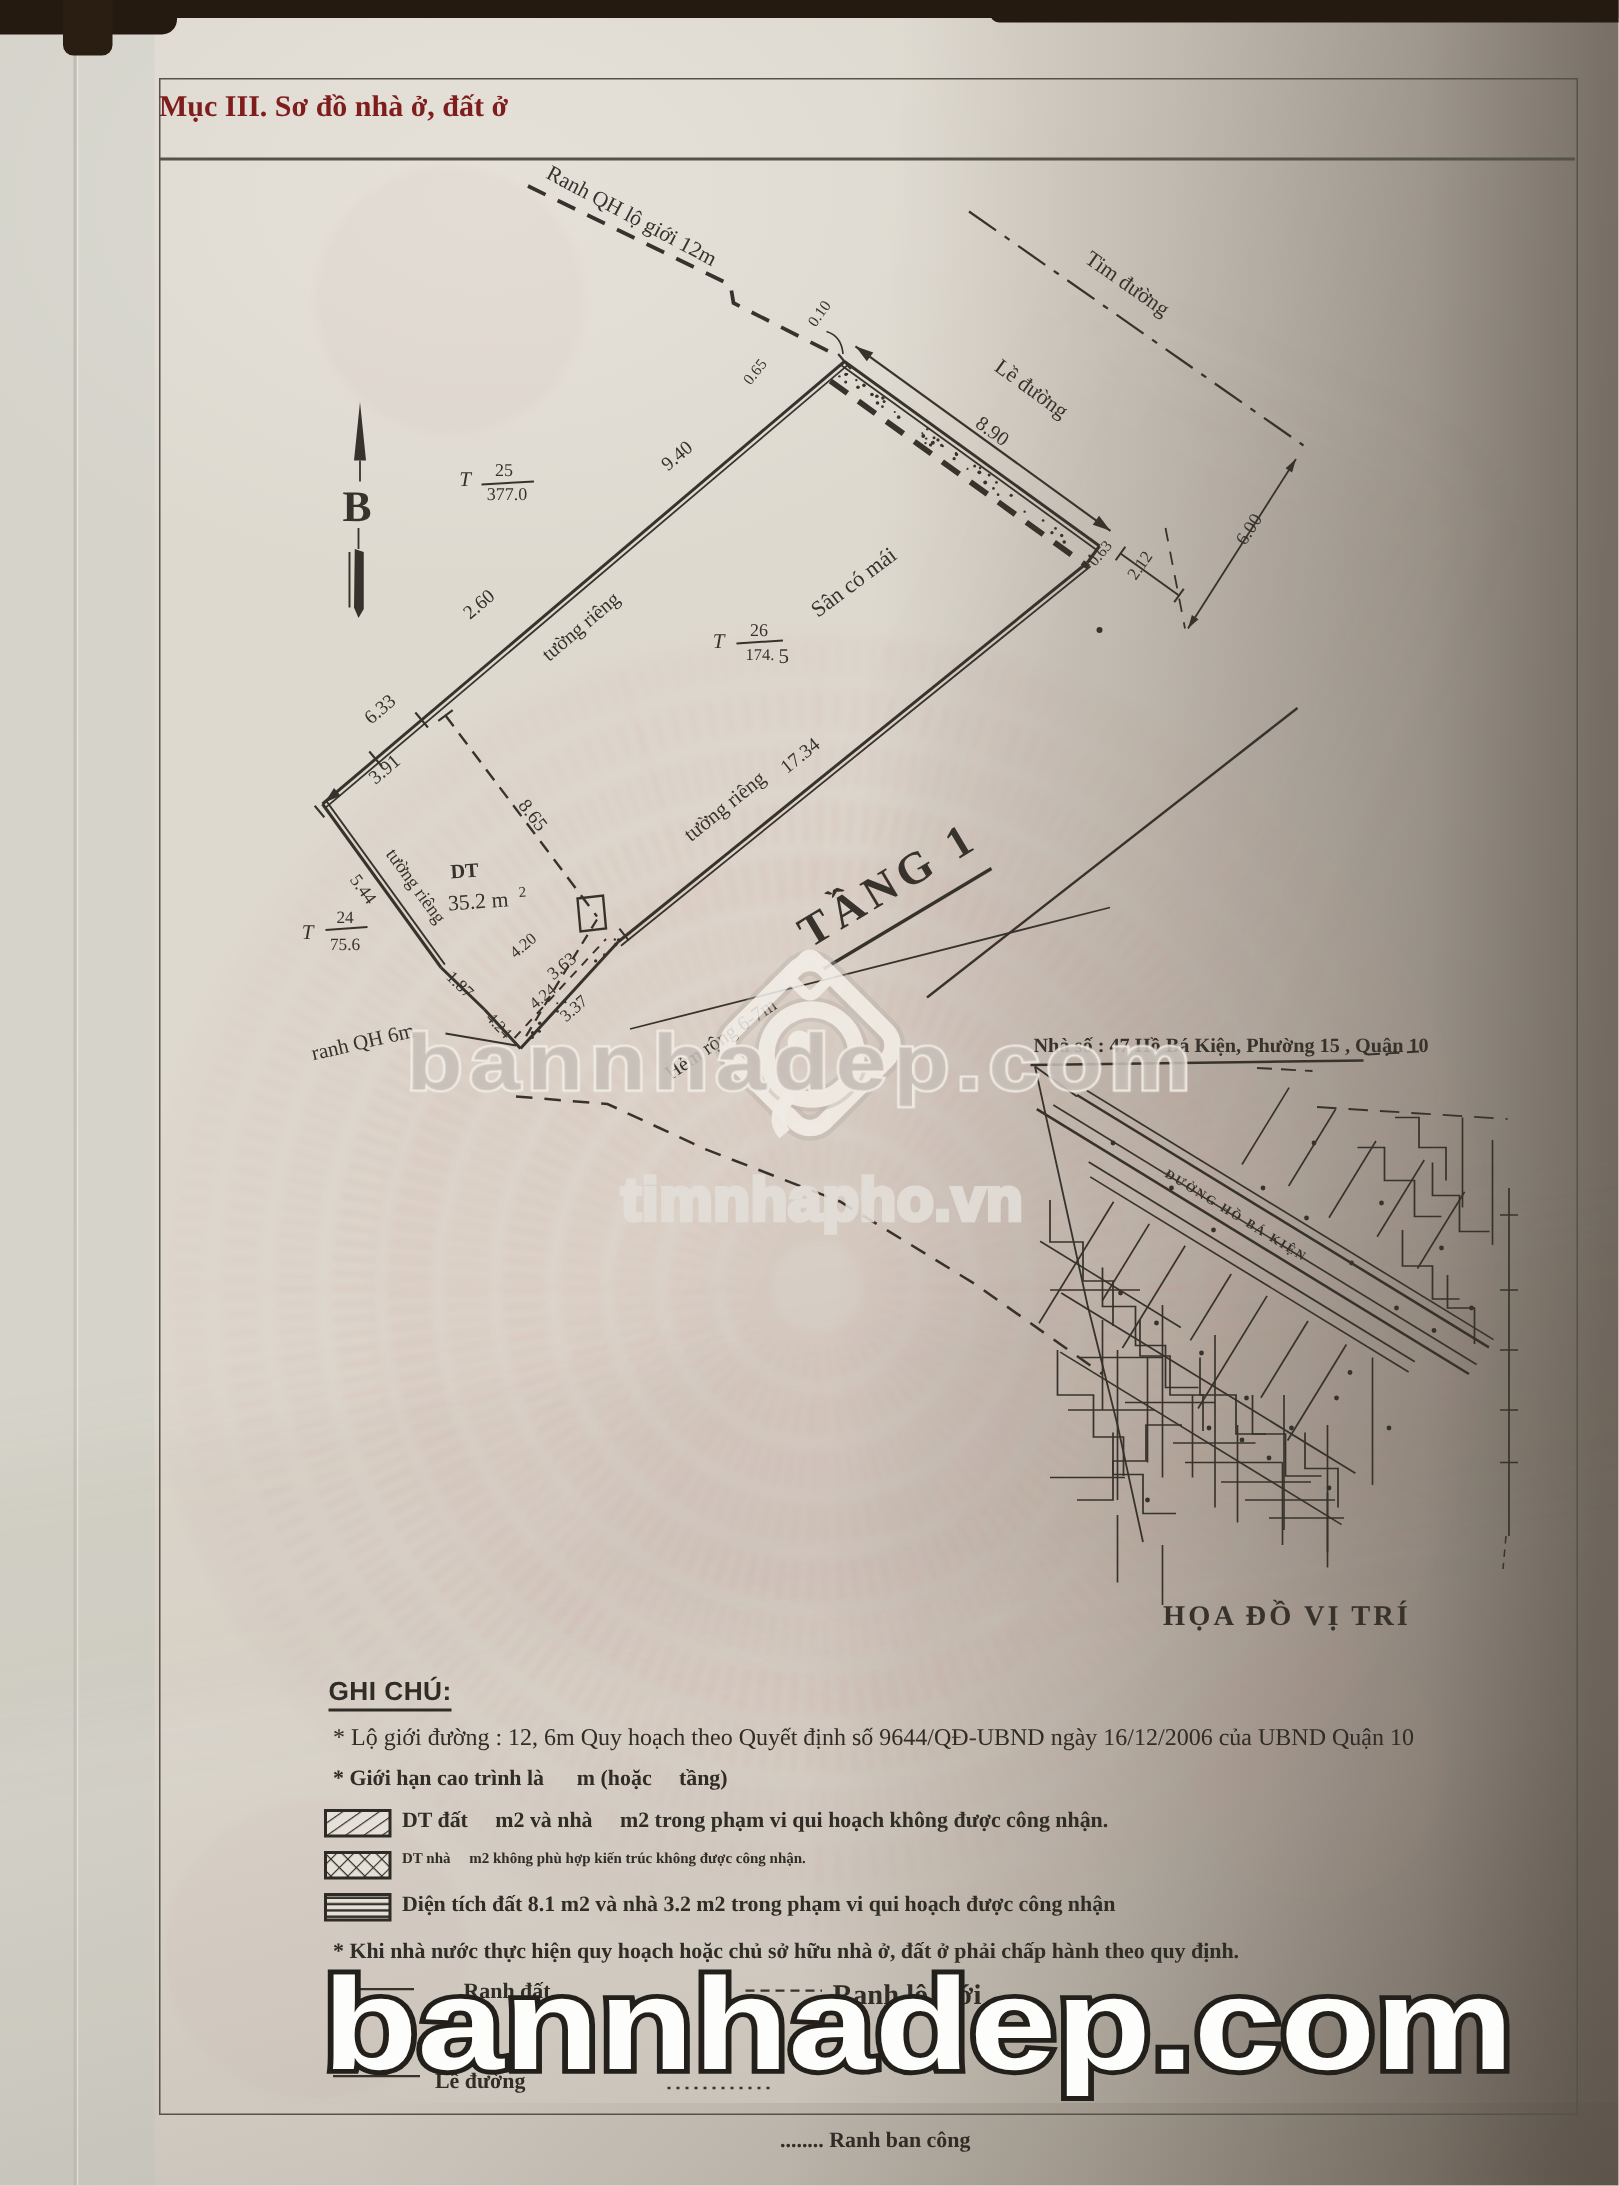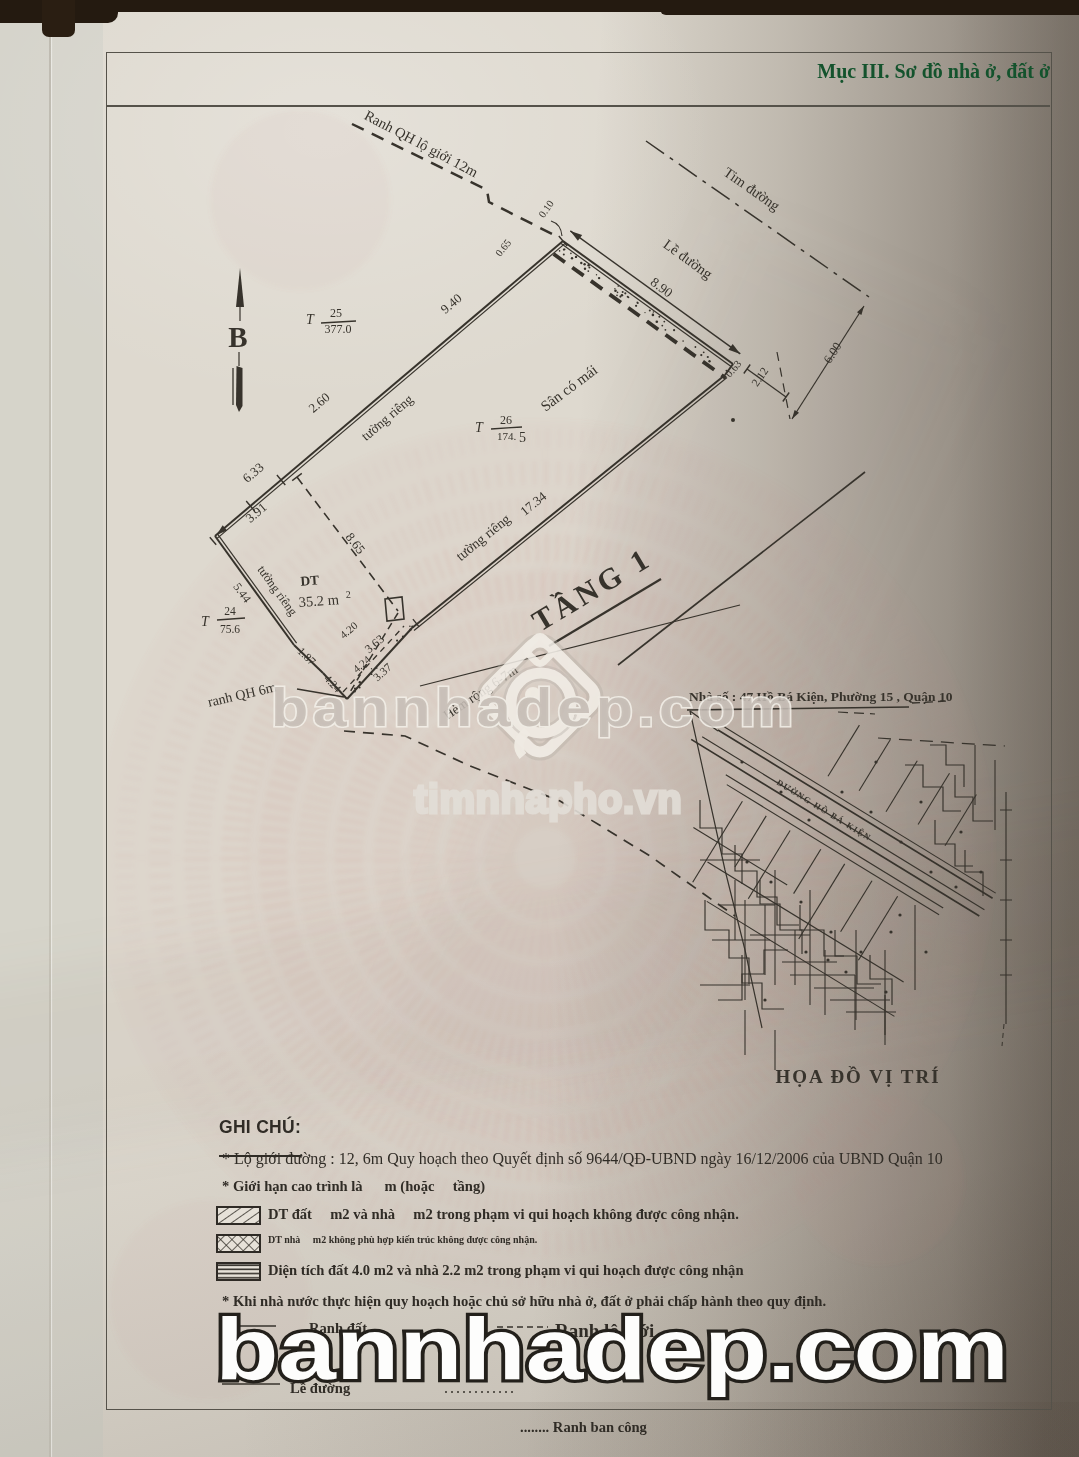--- a/index.html
+++ b/index.html
@@ -67,30 +67,30 @@
   <div class="abs" style="left:49px;top:10px;width:2px;height:1447px;
      background:linear-gradient(to bottom, rgba(120,110,95,0.25), rgba(120,110,95,0.12));box-shadow:1px 0 1px rgba(255,255,255,0.5);"></div>
 
   <div class="abs" style="left:0;top:0;width:1079px;height:12px;background:#241a10;"></div>
   <div class="abs" style="left:0;top:0;width:118px;height:23px;background:#241a10;border-radius:0 0 10px 0;"></div>
   <div class="abs" style="left:42px;top:0;width:33px;height:37px;background:#2a1e12;border-radius:0 0 7px 7px;"></div>
   <div class="abs" style="left:660px;top:0;width:420px;height:15px;background:#241a10;border-radius:0 0 0 6px;"></div>
 
   <div class="abs" style="left:106px;top:52px;width:944px;height:1356px;border:1.6px solid #55524a;"></div>
   <div class="abs" style="left:106px;top:105px;width:944px;height:1.6px;background:#55524a;"></div>
-  <div class="abs" style="left:106px;top:60px;width:944px;height:40px;text-align:right;
-       font-size:20px;font-weight:bold;color:#14532d;">Mục III. Sơ đồ nhà ở, đất ở</div>
+  <div class="abs" style="left:106px;top:60px;width:944px;height:40px;text-align:left;
+       font-size:20px;font-weight:bold;color:#7f1d1d;">Mục III. Sơ đồ nhà ở, đất ở</div>
 
   <div class="abs" id="ghichu" style="left:0;top:0;width:1079px;height:1457px;color:#302c26;">
-    <div class="abs" style="left:219px;top:1117px;font-size:17.5px;font-weight:bold;font-family:'Liberation Sans',sans-serif;border-bottom:2.2px solid #302c26;padding-bottom:17px;letter-spacing:0.3px;">GHI CHÚ:</div>
+    <div class="abs" style="left:219px;top:1117px;font-size:17.5px;font-weight:bold;font-family:'Liberation Sans',sans-serif;border-bottom:2.2px solid #302c26;padding-bottom:1px;letter-spacing:0.3px;">GHI CHÚ:</div>
     <div class="abs" style="left:222px;top:1150px;width:780px;font-size:16px;font-weight:normal;">* Lộ giới đường : 12, 6m Quy hoạch theo Quyết định số 9644/QĐ-UBND ngày 16/12/2006 của UBND Quận 10</div>
     <div class="abs" style="left:222px;top:1178px;font-size:14.6px;font-weight:bold;">* Giới hạn cao trình là&nbsp;&nbsp;&nbsp;&nbsp;&nbsp;&nbsp;m (hoặc&nbsp;&nbsp;&nbsp;&nbsp;&nbsp;tầng)</div>
     <div class="abs" style="left:268px;top:1206px;font-size:14.6px;font-weight:bold;text-align:center;">DT đất&nbsp;&nbsp;&nbsp;&nbsp;&nbsp;m2 và nhà&nbsp;&nbsp;&nbsp;&nbsp;&nbsp;m2 trong phạm vi qui hoạch không được công nhận.</div>
     <div class="abs" style="left:268px;top:1234px;font-size:10px;font-weight:bold;">DT nhà&nbsp;&nbsp;&nbsp;&nbsp;&nbsp;m2 không phù hợp kiến trúc không được công nhận.</div>
-    <div class="abs" style="left:268px;top:1262px;font-size:14.6px;font-weight:bold;">Diện tích đất 4.0 m2 và nhà 2.2 m2 trong phạm vi qui hoạch được công nhận</div>
+    <div class="abs" style="left:268px;top:1262px;font-size:14.6px;font-weight:bold;">Diện tích đất 8.1 m2 và nhà 3.2 m2 trong phạm vi qui hoạch được công nhận</div>
     <div class="abs" style="left:222px;top:1293px;width:800px;font-size:14.6px;font-weight:bold;">* Khi nhà nước thực hiện quy hoạch hoặc chủ sở hữu nhà ở, đất ở phải chấp hành theo quy định.</div>
     <div class="abs" style="left:280px;top:1320px;font-size:14.6px;font-weight:bold;margin-left:29px;">Ranh đất</div>
     <div class="abs" style="left:555px;top:1320px;font-size:19px;font-weight:bold;">Ranh lộ giới</div>
     <div class="abs" style="left:290px;top:1380px;font-size:14.6px;font-weight:bold;">Lề đường</div>
     <div class="abs" style="left:520px;top:1383px;font-size:14.6px;font-weight:bold;margin-top:36px;">........ Ranh ban công</div>
   </div>
 
   <svg class="abs" style="left:0;top:0;" width="1079" height="1457">
     <defs>
       <pattern id="hatch" width="7" height="7" patternUnits="userSpaceOnUse" patternTransform="rotate(55)">

